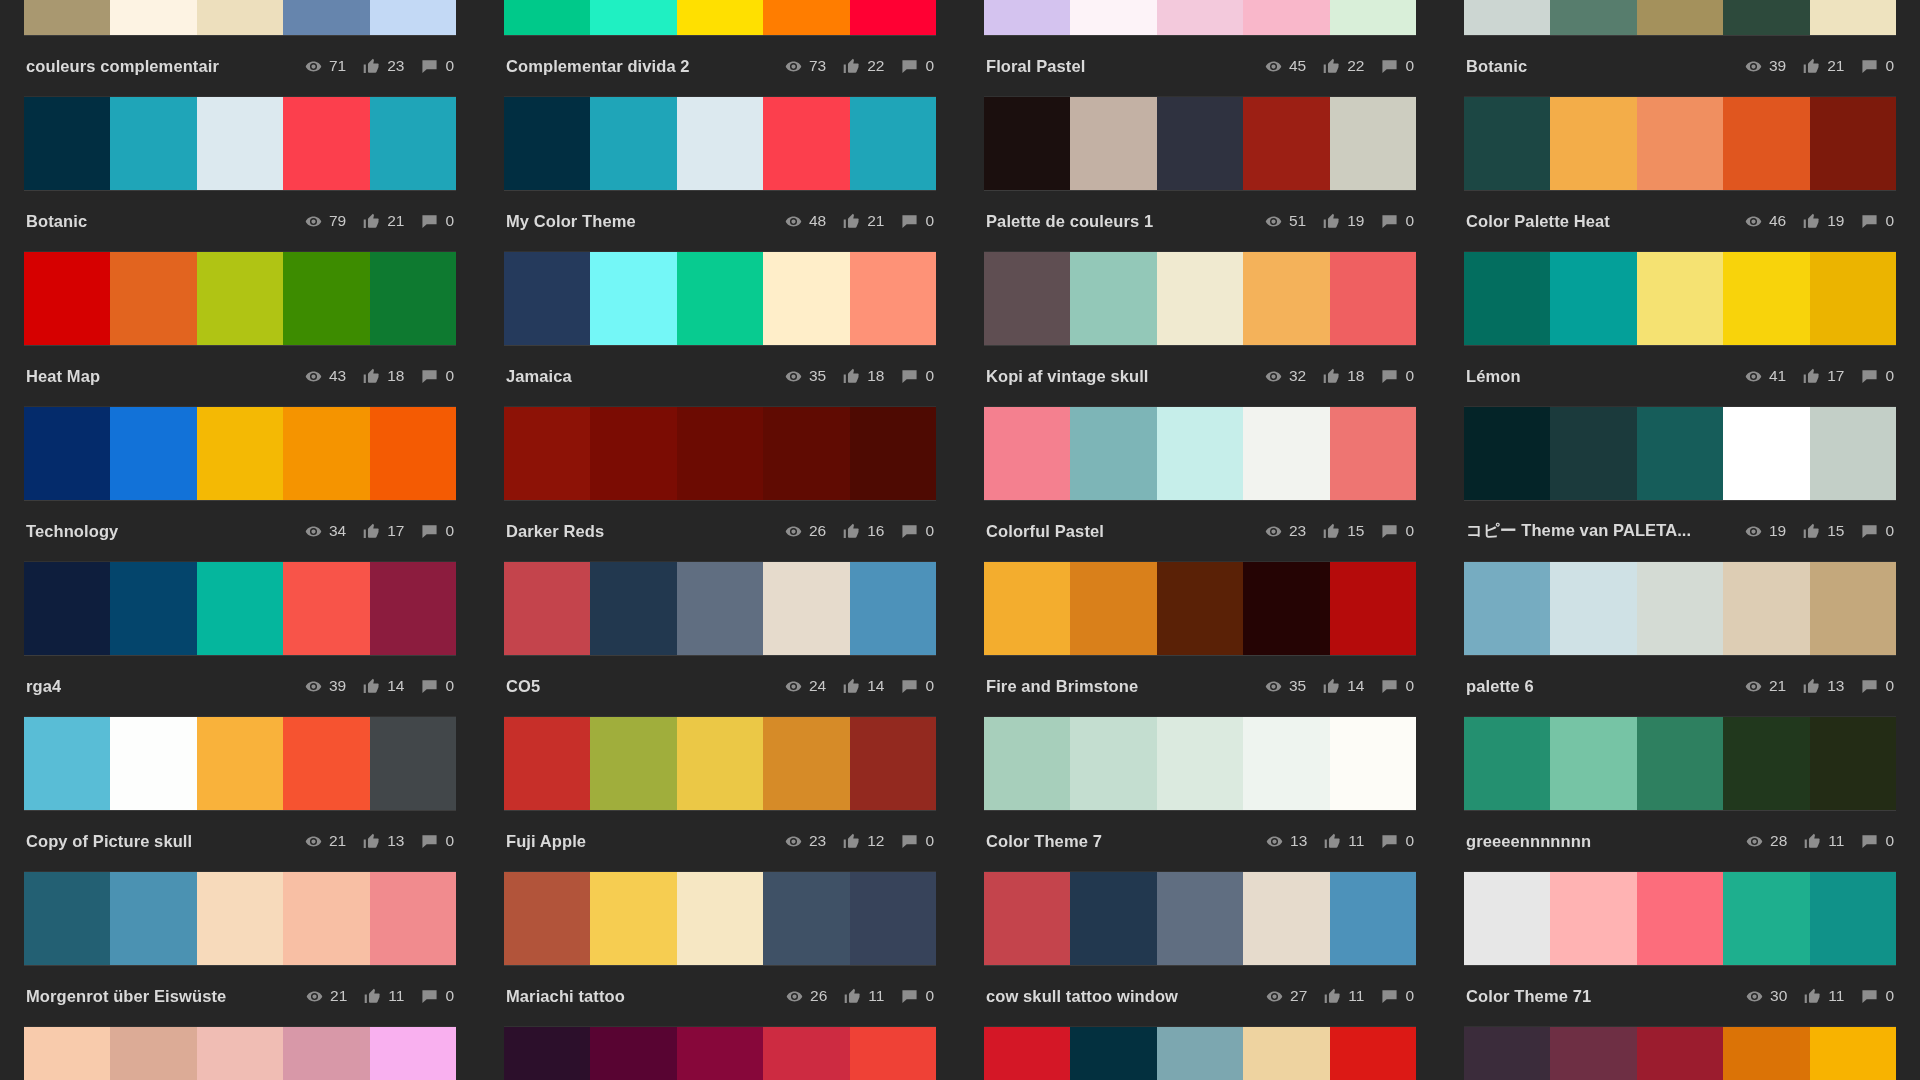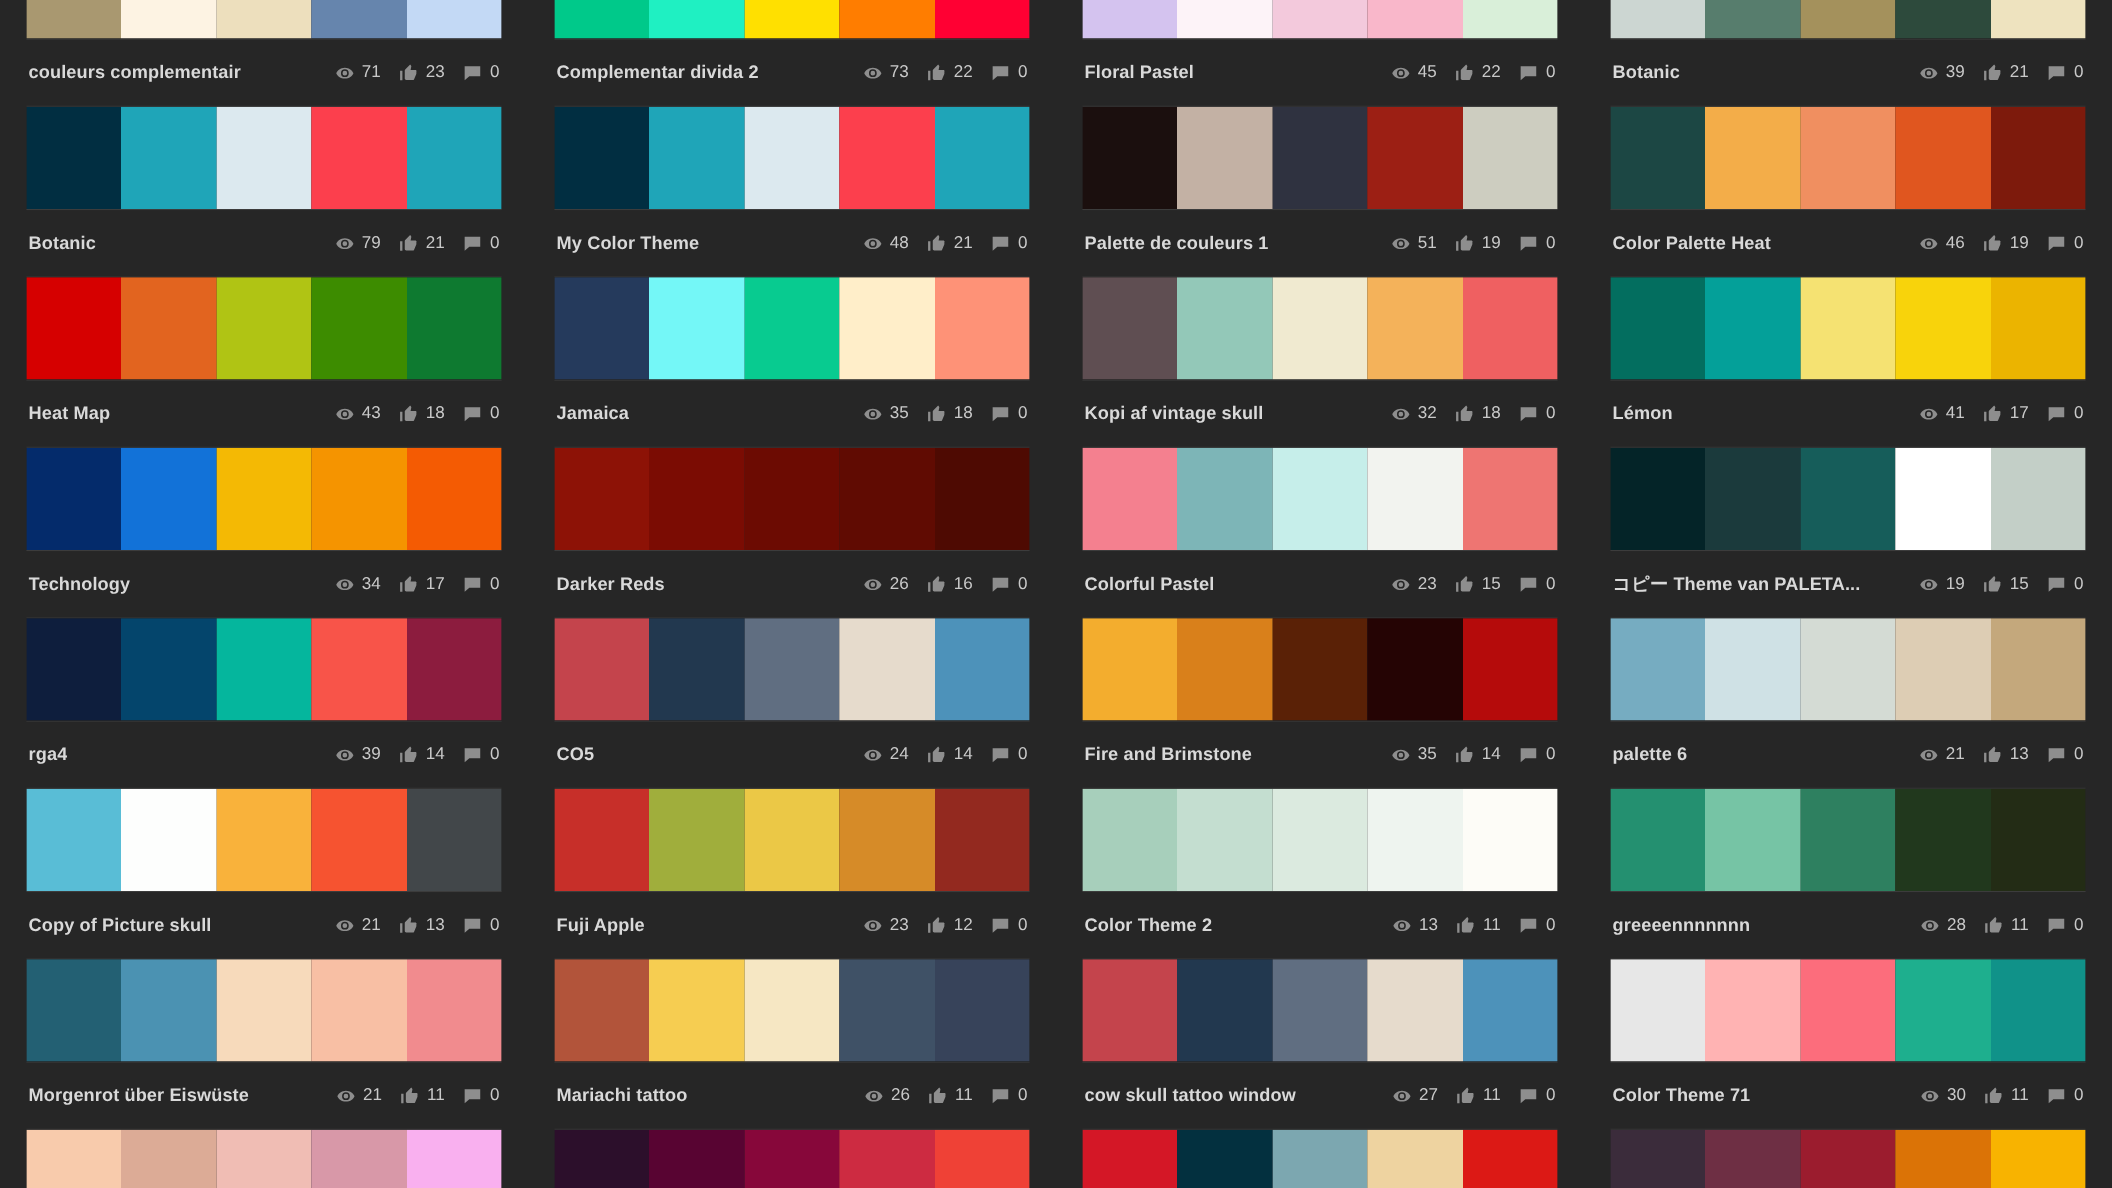--- a/index.html
+++ b/index.html
@@ -941,21 +941,21 @@
     <div class="cell">
       <div class="palette-card">
         <div class="swatches">
           <i style="background: rgb(167, 207, 187);"></i>
           <i style="background: rgb(196, 222, 208);"></i>
           <i style="background: rgb(219, 234, 223);"></i>
           <i style="background: rgb(238, 244, 239);"></i>
           <i style="background: rgb(253, 252, 247);"></i>
         </div>
         <div class="meta">
-          <div class="title">Color Theme 2</div>
+          <div class="title">Color Theme 7</div>
           <div class="stats">
             <div class="stat">
               <span>
                 <svg class="ic" width="17" height="17" viewBox="0 0 24 24">
                   <path d="M12 5C6.5 5 2.3 8.6 1 12c1.3 3.4 5.5 7 11 7s9.7-3.6 11-7c-1.3-3.4-5.5-7-11-7zm0 12a5 5 0 110-10 5 5 0 010 10zm0-8a3 3 0 100 6 3 3 0 000-6z"></path>
                 </svg>
               </span>
               <span class="num">13</span>
             </div>
             <div class="stat">

